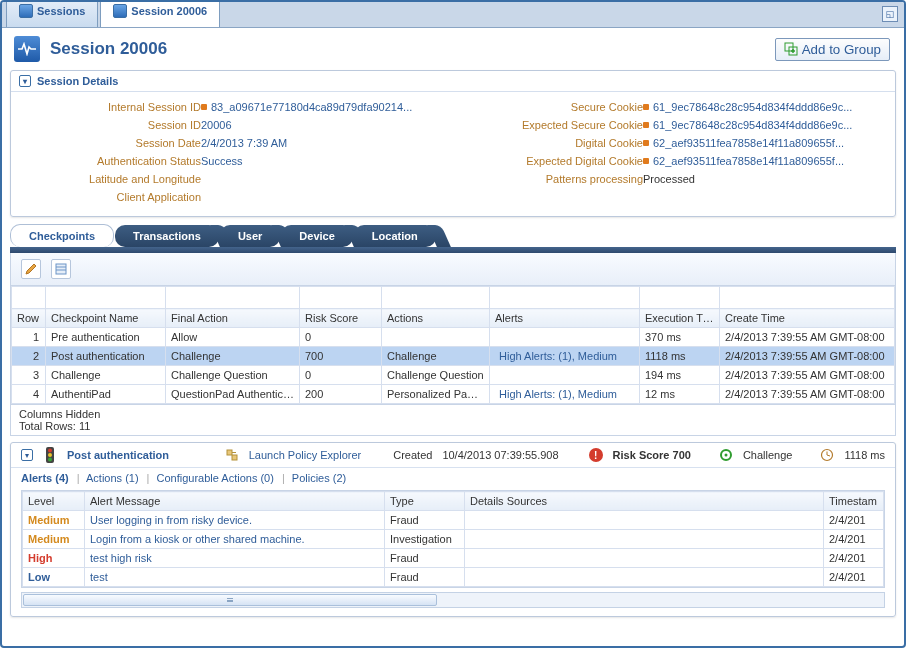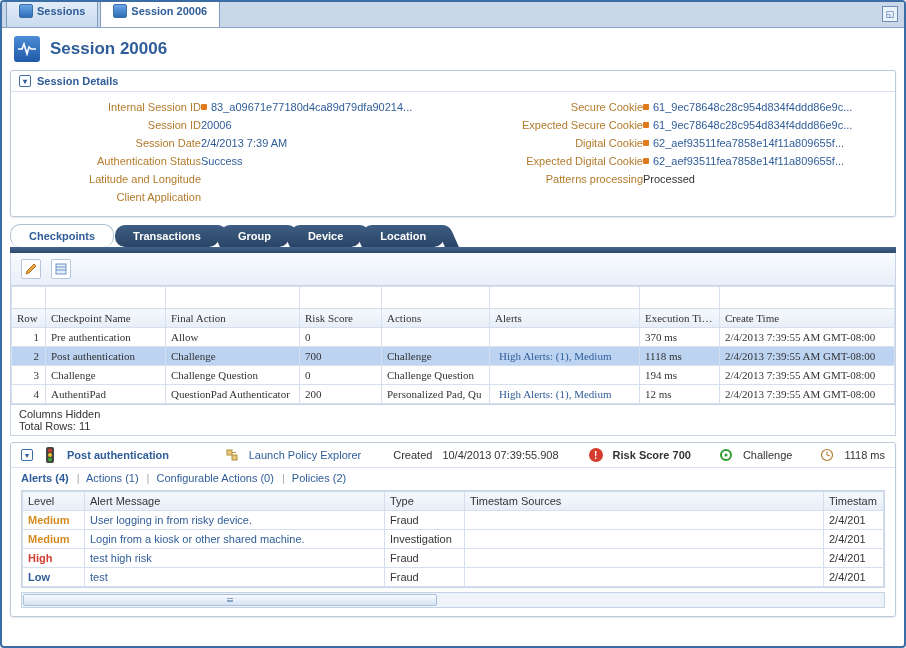--- a/index.html
+++ b/index.html
@@ -120,21 +120,21 @@
   .inner-tabs-bar { height:6px; background:linear-gradient(#44648c,#2e496e); }
   
   .grid-toolbar {
     display:flex; gap:10px; padding:6px 10px;
     background:linear-gradient(#f8fbff,#e8eff9);
     border-left:1px solid #c8d4e6;border-right:1px solid #c8d4e6;
   }
   .tool-btn { width:20px;height:20px;border:1px solid #b6c6dc;background:#fff;display:flex;align-items:center;justify-content:center;border-radius:2px; }
   
   .grid {
-    border:1px solid #c8d4e6; margin:0 8px;font-family:Liberation Serif, serif;
+    border:1px solid #c8d4e6; margin:0 8px;
   }
   table { border-collapse:collapse; width:100%; table-layout:fixed; }
   th, td {
     border:1px solid #d6dfee; padding:3px 5px; text-align:left;
     overflow:hidden; white-space:nowrap; text-overflow:ellipsis;
     font-size:11px;
   }
   thead th { background:linear-gradient(#f6f9fd,#e6eef8); color:#333; font-weight:normal; }
   thead tr.filter-row th { background:#fff; height:22px; }
   tbody tr.sel td { background:#bcd4f2; }
@@ -206,20 +206,31 @@
 
 <div class="page-title-row">
   <div class="page-title-left">
     <div class="page-title-icon">
       <svg width="18" height="14" viewBox="0 0 18 14">
           <polyline points="0,7 4,7 6,2 9,12 11,5 13,7 18,7" fill="none" stroke="#fff" stroke-width="1.6"></polyline>
         </svg>
     </div>
     <div class="page-title">Session 20006</div>
   </div>
+  <button class="add-group-btn">
+    <span class="add-group-icon">
+      <svg width="14" height="14" viewBox="0 0 14 14">
+          <rect x="1" y="1" width="8" height="8" fill="none" stroke="#2f9c2f" stroke-width="1"></rect>
+          <rect x="5" y="5" width="8" height="8" fill="none" stroke="#2f9c2f" stroke-width="1"></rect>
+          <line x1="9" y1="7" x2="9" y2="11" stroke="#2f9c2f" stroke-width="1.5"></line>
+          <line x1="7" y1="9" x2="11" y2="9" stroke="#2f9c2f" stroke-width="1.5"></line>
+        </svg>
+    </span>
+    <span>Add to Group</span>
+  </button>
 </div>
 
 <div class="details-panel">
   <div class="details-header">
     <span class="collapse-icon">▾</span>
     <span>Session Details</span>
   </div>
   <div class="details-body">
     <div class="details-col" id="details-left">
         <div class="details-row">
@@ -296,21 +307,21 @@
           </div>
         </div>
       </div>
   </div>
 </div>
 
 <div class="inner-tabs-wrap">
   <div class="inner-tabs" id="inner-tabs">
       <div class="itab active">Checkpoints</div>
       <div class="itab">Transactions</div>
-      <div class="itab">Group</div>
+      <div class="itab">User</div>
       <div class="itab">Device</div>
       <div class="itab">Location</div>
     </div>
   <div class="inner-tabs-bar"></div>
   <div class="grid-toolbar">
     <div class="tool-btn" style="color:#d48a1e;">
       <svg width="14" height="14" viewBox="0 0 14 14">
           <path d="M2 12 L3 9 L10 2 L12 4 L5 11 Z" fill="#e8a642" stroke="#b37524"></path>
         </svg>
     </div>
@@ -465,21 +476,21 @@
           <col style="width:300px">
           <col style="width:80px">
           <col>
           <col style="width:60px">
       </colgroup>
       <thead>
           <tr id="alerts-head">
             <th>Level</th>
             <th>Alert Message</th>
             <th>Type</th>
-            <th>Timestam Sources</th>
+            <th>Details Sources</th>
             <th>Timestam</th>
           </tr>
         </thead>
       <tbody id="alerts-body">
           <tr>
             <td class="lvl-Medium">Medium</td>
             <td class="msg-link">User logging in from risky device.</td>
             <td>Fraud</td>
             <td></td>
             <td>2/4/201</td>

